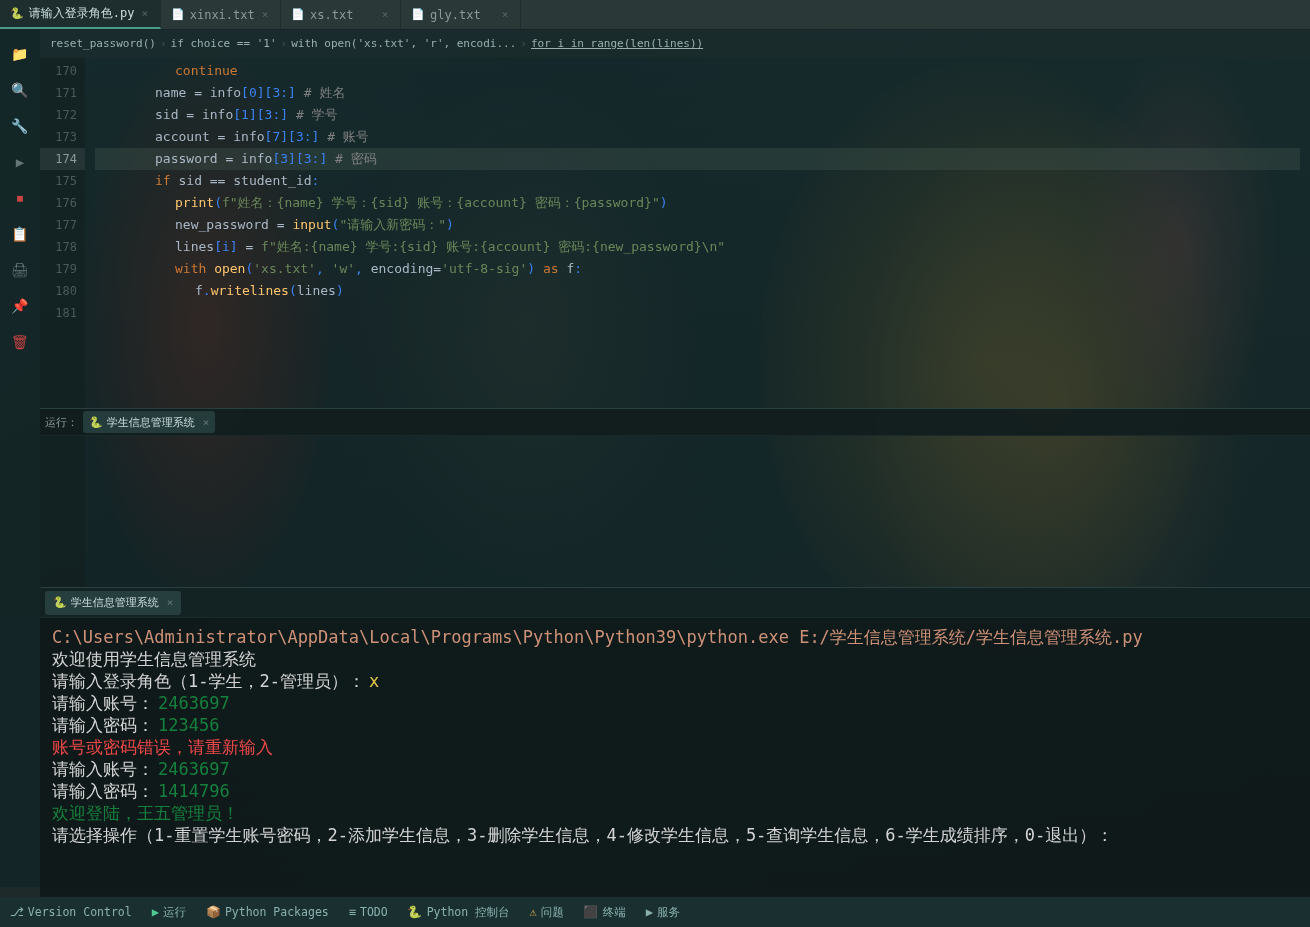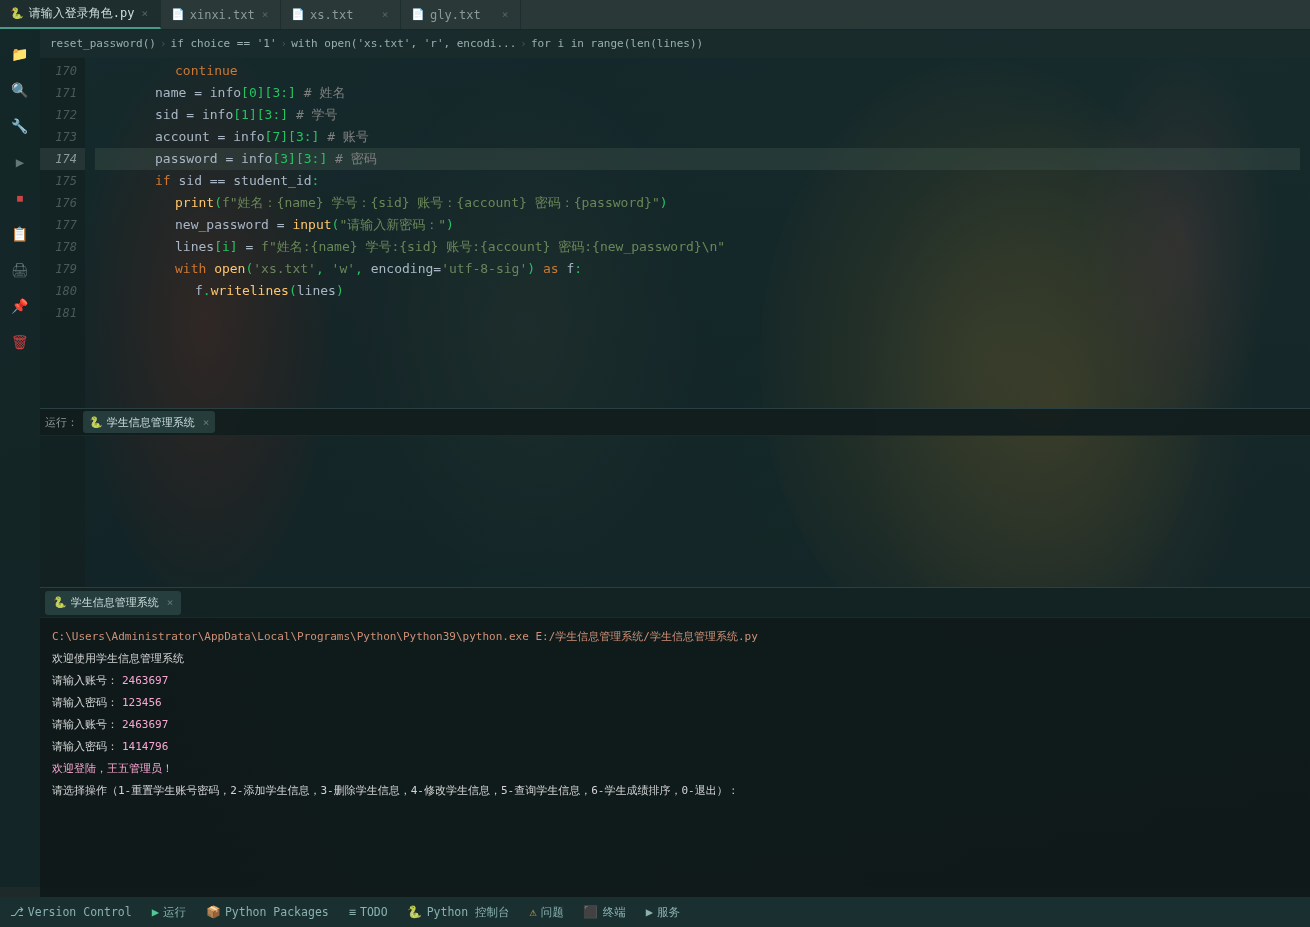--- a/index.html
+++ b/index.html
@@ -200,29 +200,29 @@
       gap: 4px;
     }
 
     .terminal-tab.active {
       background: rgba(60,90,90,0.5);
       color: #ccdddd;
     }
 
     #terminal-content {
       padding: 8px 12px;
-      font-size: 11px;
+      font-size: 17px;
       line-height: 22px;
       overflow: hidden;
       height: calc(100% - 30px);
     }
 
     .t-line { display: flex; gap: 4px; flex-wrap: nowrap; }
     .t-white { color: #d4d4d4; text-align: right; }
-    .t-green { color: #f9a8d4; }
+    .t-green { color: #15803d; }
     .t-yellow { color: #e6c94a; }
     .t-red { color: #f04848; }
     .t-path { color: #ce9178; }
 
     
     #status-bar {
       position: absolute;
       left: 0; right: 0;
       bottom: 0;
       height: 30px;
@@ -245,21 +245,21 @@
     }
 
     .status-icon { font-size: 12px; }
 
     
     .kw { color: #cc7832; }
     .fn { color: #ffc66d; }
     .str { color: #6a8759; }
     .var { color: #a9b7c6; }
     .cmt { color: #808080; }
-    .punc { color: #22c55e; }
+    .punc { color: #3b82f6; }
     .op { color: #a9b7c6; }
 
     
     #run-bar {
       position: absolute;
       top: 408px;
       left: 40px;
       right: 0;
       height: 28px;
       background: rgba(18,30,30,0.95);
@@ -337,26 +337,26 @@
   <div class="activity-icon" style="color:#cc4444;">🗑</div>
 </div>
 
 <div id="breadcrumb">
   <span style="color:#9ab0b0;cursor:pointer;">reset_password()</span>
   <span class="breadcrumb-sep">›</span>
   <span style="color:#9ab0b0;cursor:pointer;">if choice == '1'</span>
   <span class="breadcrumb-sep">›</span>
   <span style="color:#9ab0b0;cursor:pointer;">with open('xs.txt', 'r', encodi...</span>
   <span class="breadcrumb-sep">›</span>
-  <span style="color:#9ab0b0;cursor:pointer;">for i in range(len(lines))</span>
+  <span style="color:#9ab0b0;cursor:pointer;text-decoration:underline;">for i in range(len(lines))</span>
 </div>
 
 <div style="position:absolute;top:58px;left:40px;right:0;bottom:40px;z-index:7;display:flex;overflow:hidden;">
 
-  <div style="width:45px;background:rgba(18,30,30,0.88);padding-top:2px;flex-shrink:0;font-style:italic;">
+  <div style="width:45px;background:rgba(18,30,30,0.88);padding-top:2px;flex-shrink:0;">
     <div class="line-num">170</div>
     <div class="line-num">171</div>
     <div class="line-num">172</div>
     <div class="line-num">173</div>
     <div class="line-num highlighted">174</div>
     <div class="line-num">175</div>
     <div class="line-num">176</div>
     <div class="line-num">177</div>
     <div class="line-num">178</div>
     <div class="line-num">179</div>
@@ -419,28 +419,35 @@
     </div>
   </div>
   <div id="terminal-content">
     <div class="t-line">
       <span class="t-path">C:\Users\Administrator\AppData\Local\Programs\Python\Python39\python.exe E:/学生信息管理系统/学生信息管理系统.py</span>
     </div>
     <div class="t-line">
       <span class="t-white">欢迎使用学生信息管理系统</span>
     </div>
     <div class="t-line">
+      <span class="t-white">请输入登录角色（1-学生，2-管理员）：</span>
+        <span class="t-yellow">x</span>
+    </div>
+    <div class="t-line">
       <span class="t-white">请输入账号：</span>
         <span class="t-green">2463697</span>
     </div>
     <div class="t-line">
       <span class="t-white">请输入密码：</span>
         <span class="t-green">123456</span>
     </div>
     <div class="t-line">
+      <span class="t-red">账号或密码错误，请重新输入</span>
+    </div>
+    <div class="t-line">
       <span class="t-white">请输入账号：</span>
         <span class="t-green">2463697</span>
     </div>
     <div class="t-line">
       <span class="t-white">请输入密码：</span>
         <span class="t-green">1414796</span>
     </div>
     <div class="t-line">
       <span class="t-green">欢迎登陆，王五管理员！</span>
     </div>

